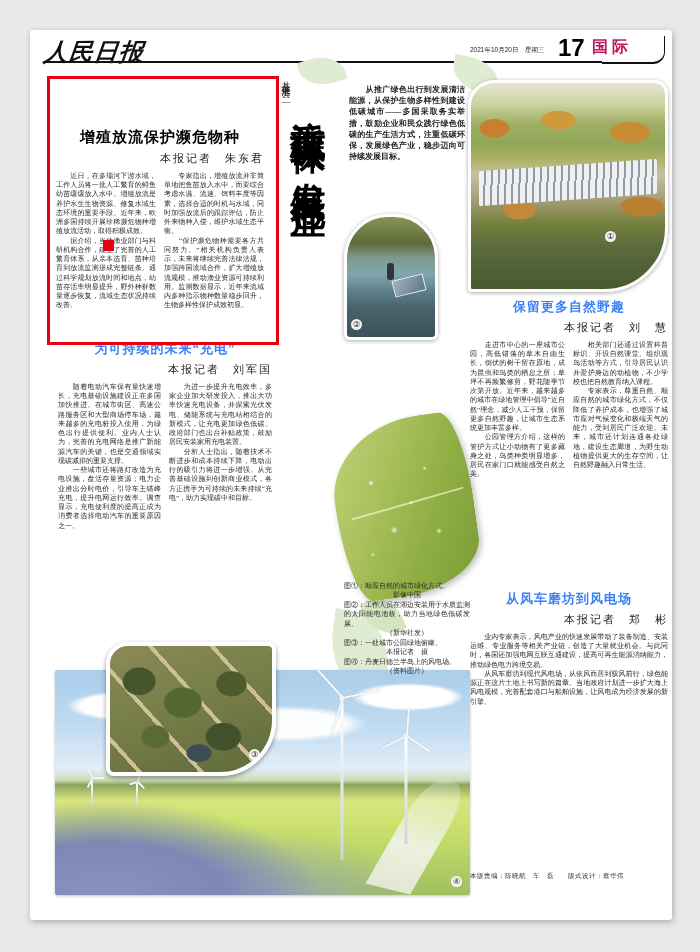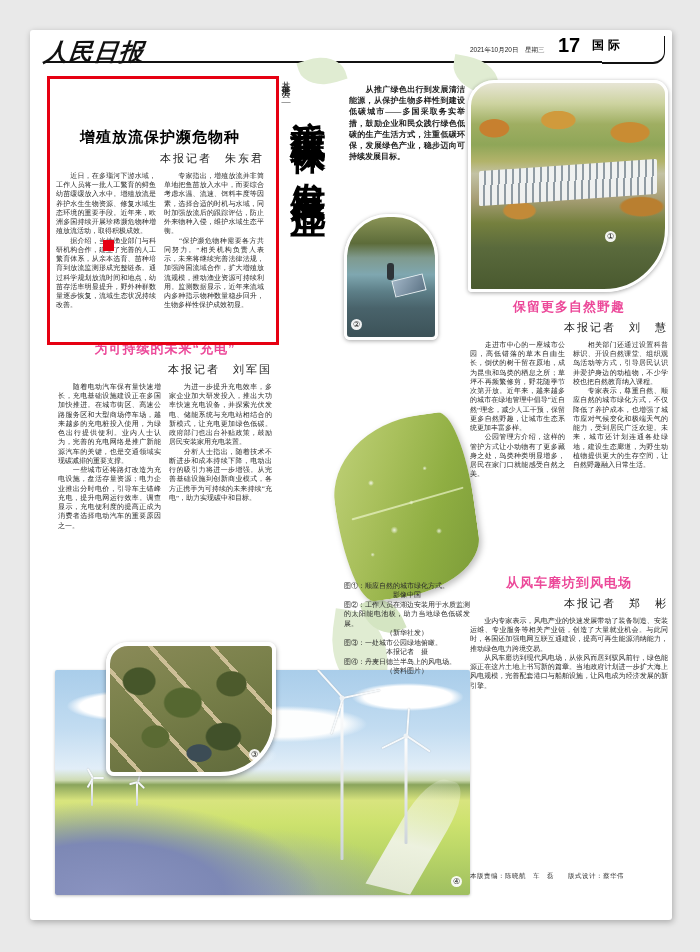--- a/index.html
+++ b/index.html
@@ -6,40 +6,40 @@
   body{width:700px;height:952px;background:#e9e9e9;position:relative;
        font-family:"Liberation Serif","DejaVu Serif",serif;overflow:hidden;}
   .paper{position:absolute;left:30px;top:30px;width:642px;height:890px;background:#ffffff;
          border-radius:3px;box-shadow:1px 2px 6px rgba(0,0,0,.28);}
   .abs{position:absolute;}
   
   .logo{left:14px;top:6px;font-size:24px;font-weight:bold;font-style:italic;
         transform:skewX(-6deg);letter-spacing:1px;color:#111;}
   .rule{left:14px;top:31px;width:558px;height:0;border-bottom:2px solid #111;}
   .date{left:440px;top:16px;font-size:6.5px;color:#222;font-family:"Liberation Sans",sans-serif;}
-  .pageno{left:528px;top:4px;font-size:20px;font-weight:bold;font-family:"Liberation Sans",sans-serif;color:#000;}
-  .section{left:562px;top:7px;font-size:12px;font-weight:900;letter-spacing:4px;color:#000000;}
+  .pageno{left:528px;top:4px;font-size:24px;font-weight:bold;font-family:"Liberation Sans",sans-serif;color:#000;}
+  .section{left:562px;top:7px;font-size:16px;font-weight:900;letter-spacing:4px;color:#be185d;}
   .bracket{left:572px;top:6px;width:62px;height:26px;border-bottom:2px solid #111;
            border-right:1.5px solid #111;border-bottom-right-radius:12px;}
   
   .redbox{left:17px;top:46px;width:226px;height:263px;border:3px solid #e60012;background:transparent;z-index:6;}
   .redsq{left:73px;top:210px;width:11px;height:11px;background:#e60012;z-index:7;}
   
   .hl1{font-size:15px;font-weight:900;text-align:center;color:#000;font-family:"Liberation Sans",sans-serif;letter-spacing:1px;margin-top:44px;}
-  .hl2{font-size:13px;font-weight:900;text-align:center;color:#ec4899;font-family:"Liberation Sans",sans-serif;letter-spacing:1px;}
+  .hl2{font-size:13px;font-weight:900;text-align:center;color:#3b82f6;font-family:"Liberation Sans",sans-serif;letter-spacing:1px;}
   .byline{font-size:11px;text-align:right;color:#222;margin-top:4px;letter-spacing:2px;}
   .cols{display:flex;gap:8px;margin-top:6px;}
   .col{flex:1;font-size:7px;line-height:1.32;color:#2a2a2a;text-align:justify;white-space:pre-line;}
   .a1{left:26px;top:54px;width:208px;z-index:6;}
   .a1 .cols .col{height:172px;overflow:hidden;}
   .a2{left:28px;top:310px;width:214px;}
   .a2 .cols .col{height:246px;overflow:hidden;}
   .a3{left:440px;top:268px;width:198px;}
   .a3 .cols .col{height:232px;overflow:hidden;}
-  .a4{left:440px;top:544px;width:198px;}
+  .a4{left:440px;top:560px;width:198px;}
   .a4 .cols .col{height:224px;overflow:hidden;}
   
   .kicker{left:249px;top:44px;height:110px;writing-mode:vertical-rl;text-orientation:upright;
           font-size:9px;color:#111;letter-spacing:2px;}
   .vhl{left:261px;top:62px;writing-mode:vertical-rl;text-orientation:upright;
        font-size:35px;font-weight:900;color:#000;line-height:1;letter-spacing:4px;
        font-family:"Liberation Sans",sans-serif;}
   
   .lead{left:319px;top:54px;width:116px;font-size:8px;font-weight:bold;line-height:1.4;
         color:#1d1d1d;text-align:justify;white-space:pre-line;}

